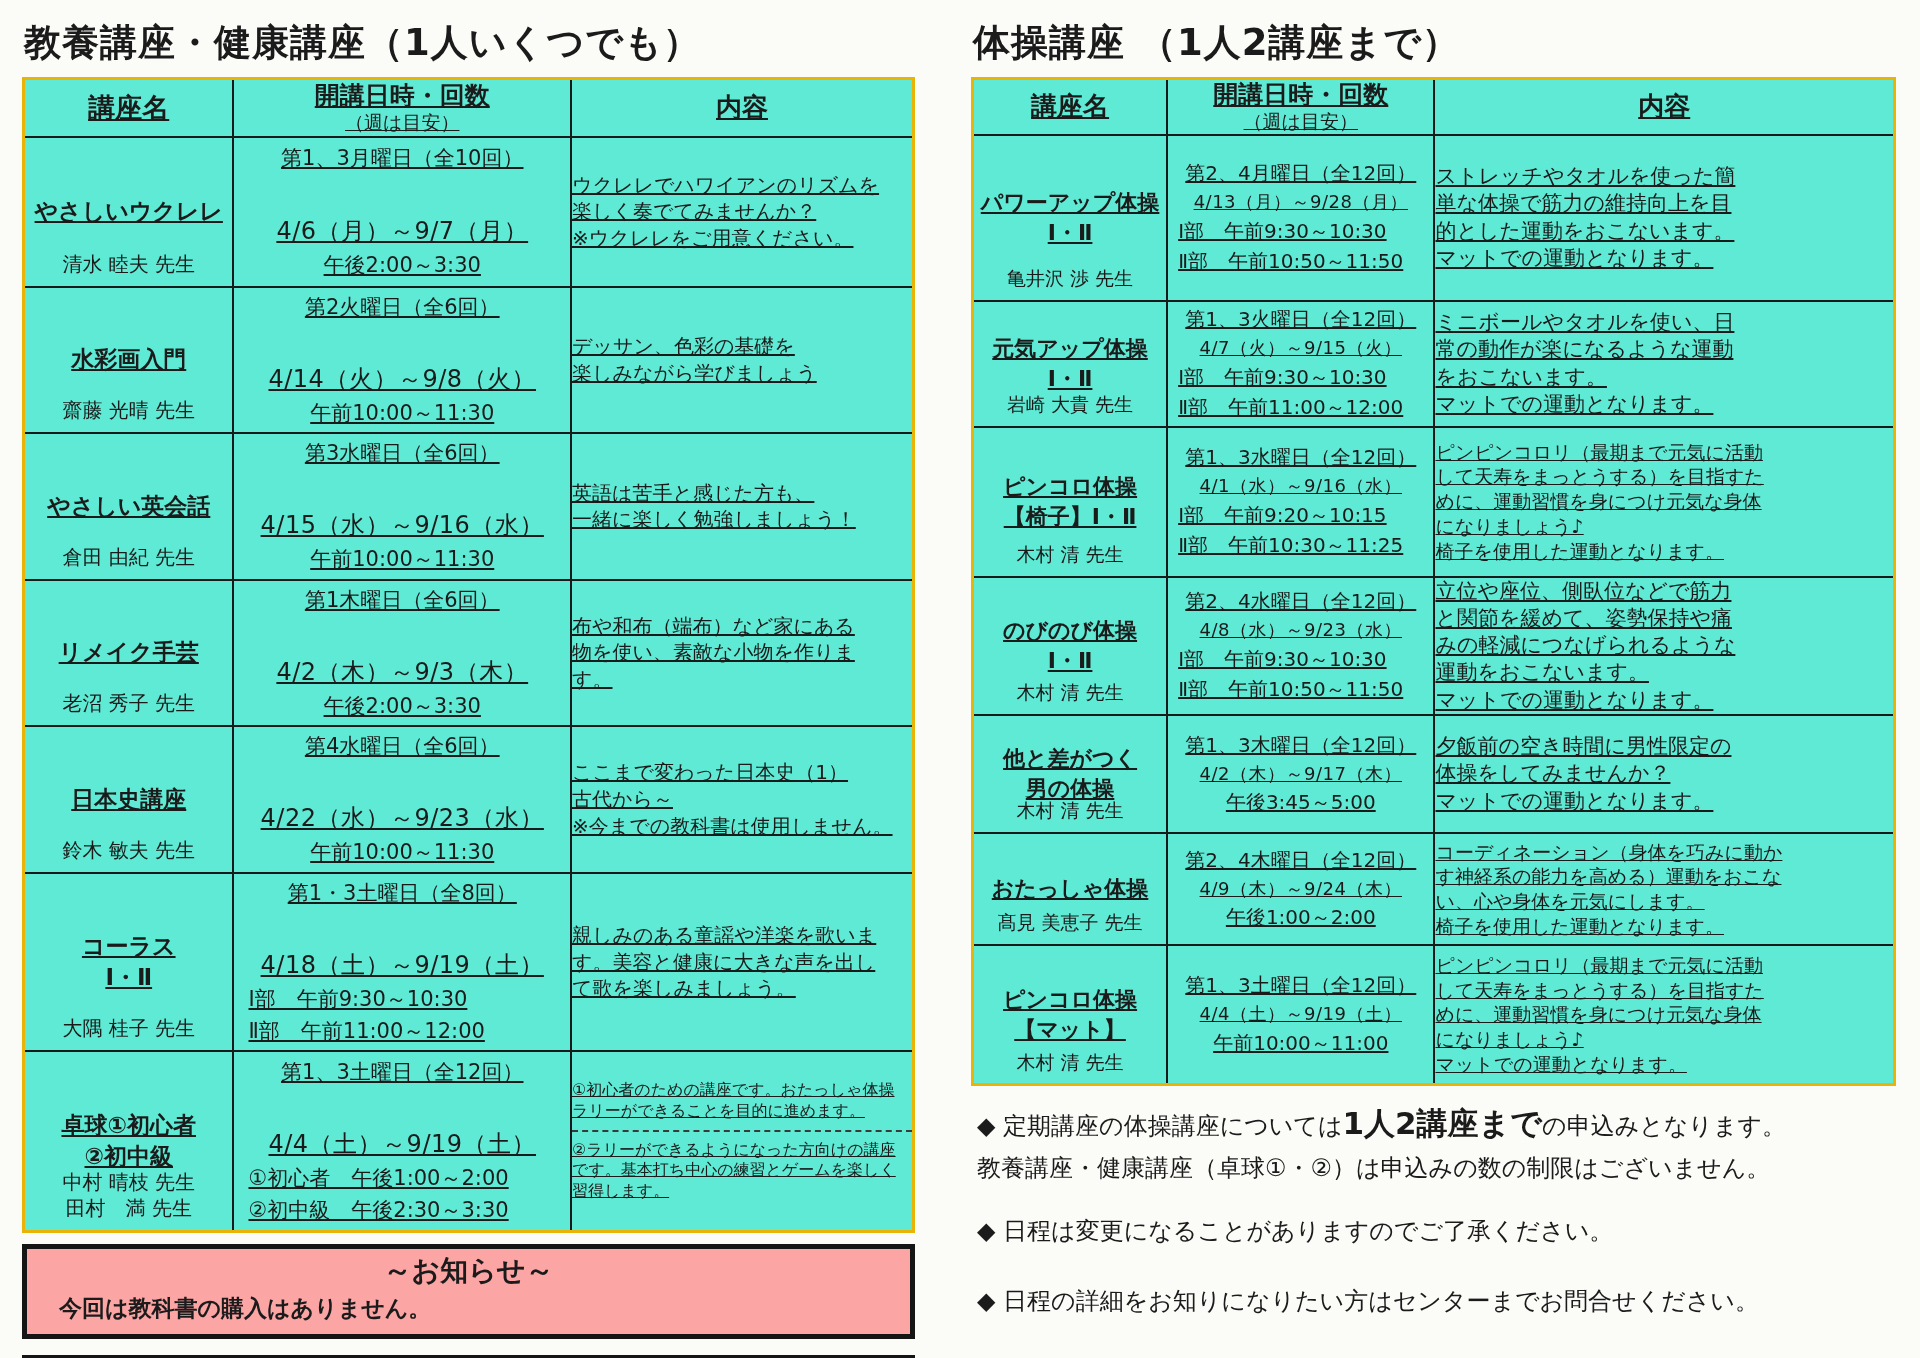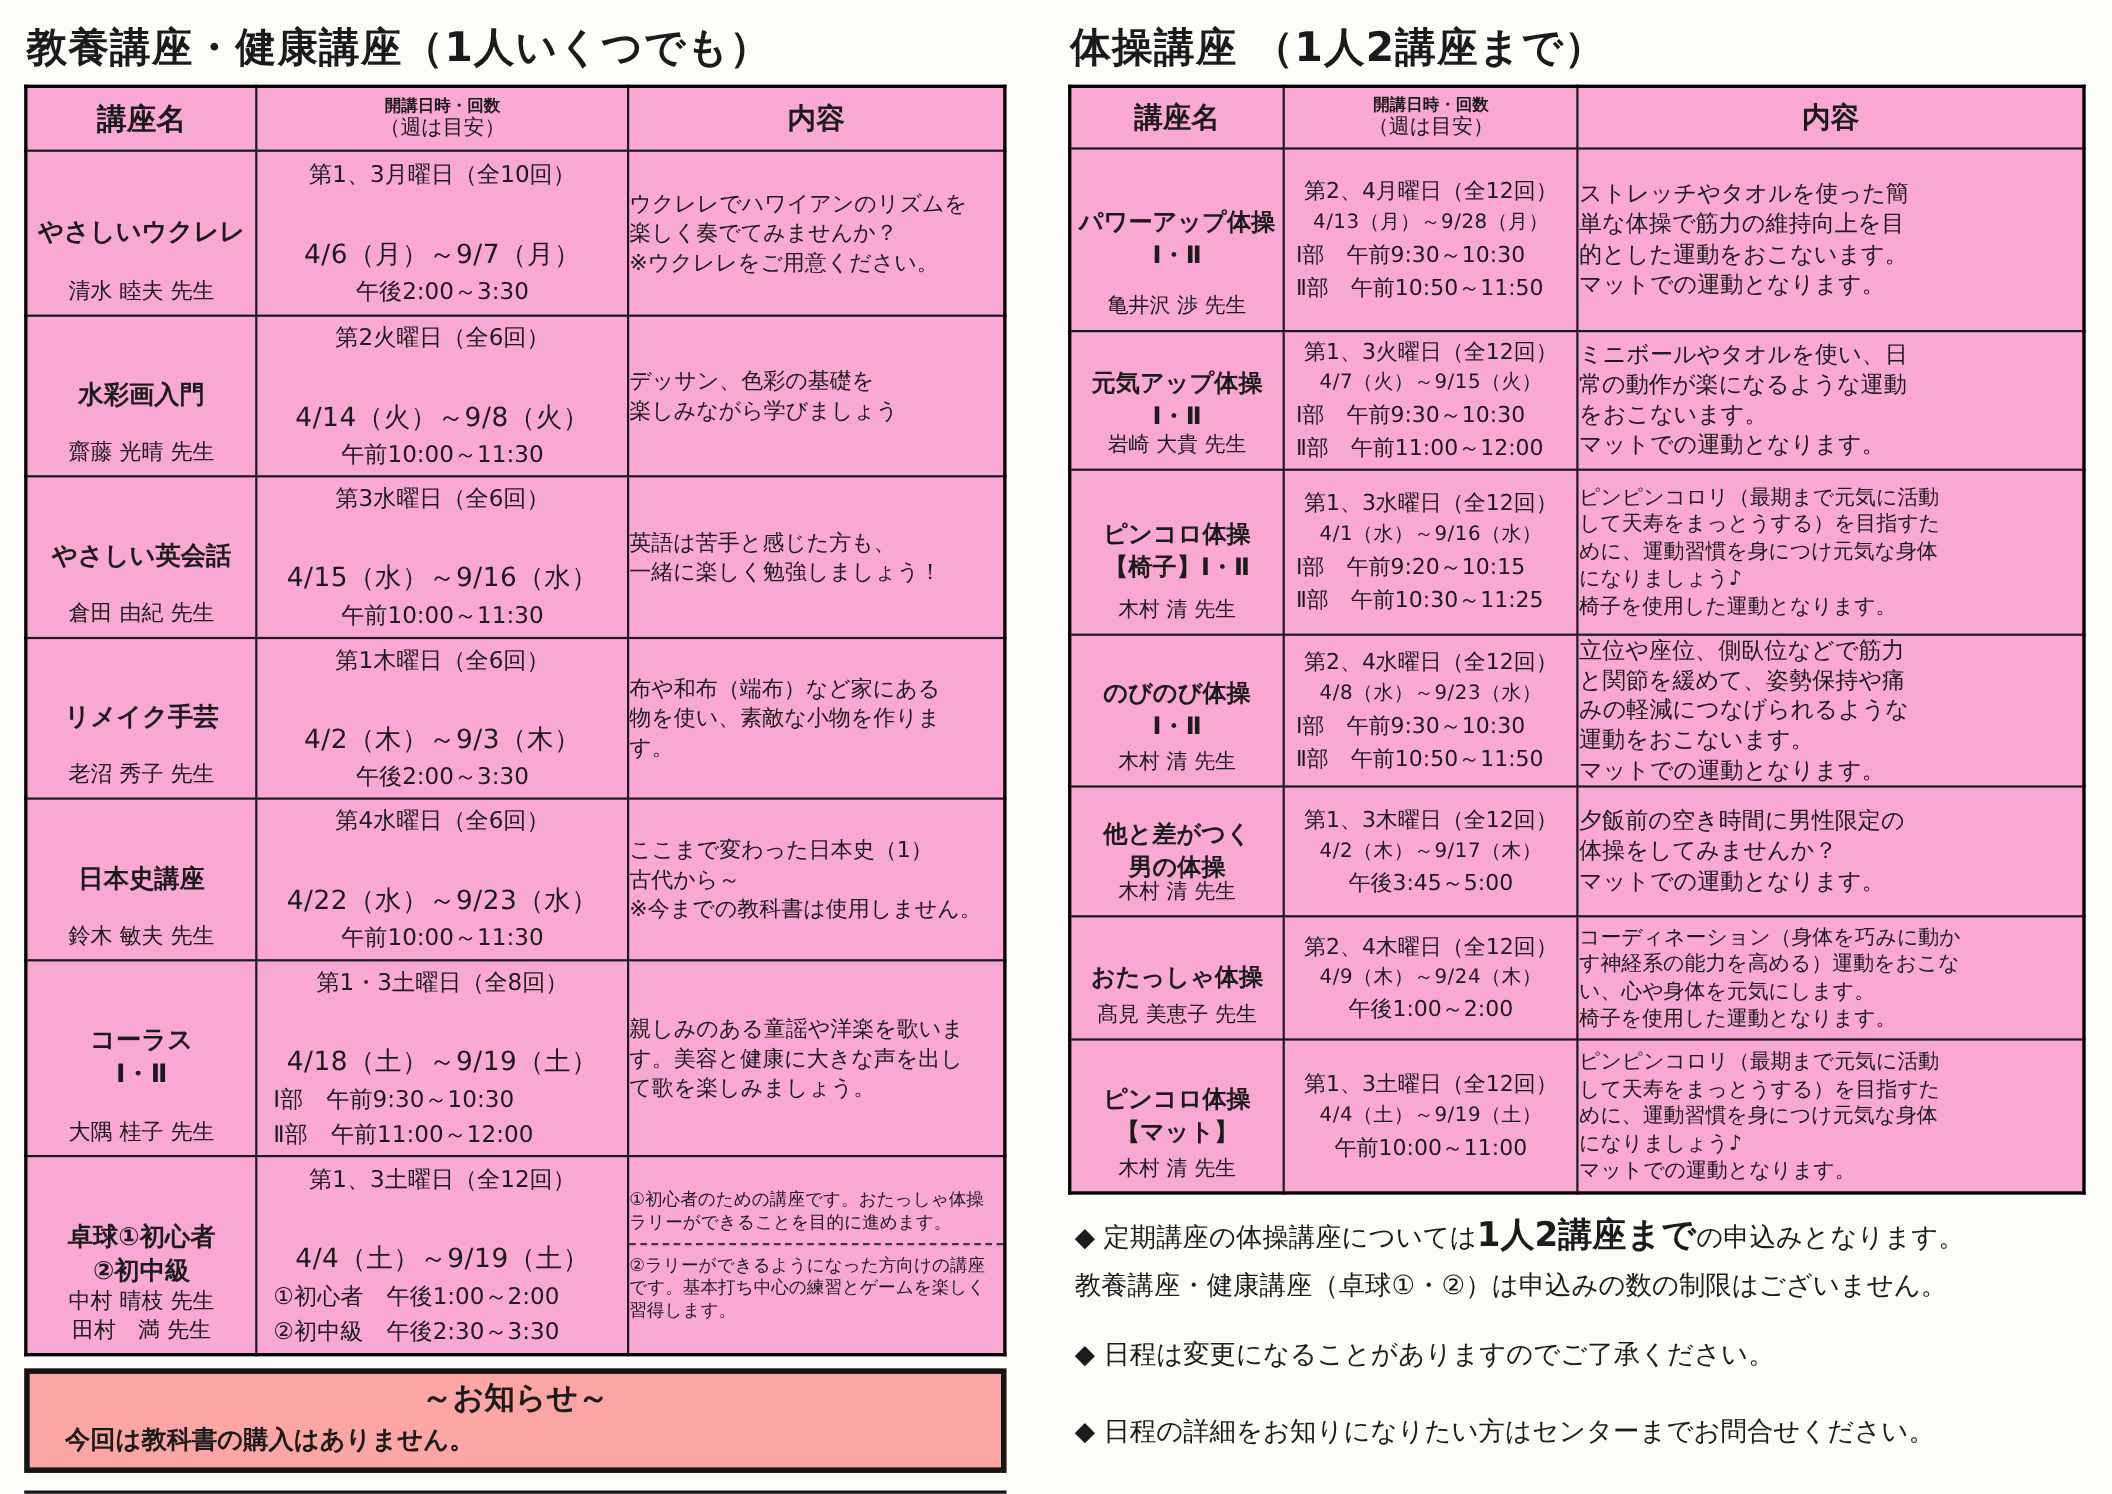--- a/index.html
+++ b/index.html
@@ -13,33 +13,33 @@
   .col.left{width:893px;}
   .col.right{width:925px;}
 
   .doc-title{
     font-size:37px;font-weight:900;letter-spacing:1px;
     margin:2px 0 9px 2px;white-space:nowrap;
   }
 
   table.course-table{
     width:100%;border-collapse:collapse;table-layout:fixed;
-    border:3px solid #000000;background:#f9a8d4;
+    border:3px solid #eab308;background:#5eead4;text-decoration:underline;
   }
   table.course-table th,table.course-table td{
     border:2.5px solid #1a1a1a;padding:0;vertical-align:middle;
   }
   thead th{text-align:center;font-weight:600;}
   #left-table .th-name{width:23.5%;font-size:27px;}
   #left-table .th-sched{width:38%;}
   #left-table .th-desc{width:38.5%;font-size:26px;}
   #right-table .th-name{width:21%;font-size:26px;}
   #right-table .th-sched{width:29%;}
   #right-table .th-desc{width:50%;font-size:26px;}
-  .th-sched .l1{font-size:15px;font-weight:600;line-height:1.2;}
+  .th-sched .l1{font-size:25px;font-weight:600;line-height:1.2;}
   .th-sched .sub{font-size:19px;font-weight:500;line-height:1.2;}
 
   #left-table thead tr{height:58px;}
   #left-table tbody tr:nth-child(1){height:150px;}
   #left-table tbody tr:nth-child(2){height:106px;}
   #left-table tbody tr:nth-child(3){height:104px;}
   #left-table tbody tr:nth-child(4){height:102px;}
   #left-table tbody tr:nth-child(5){height:106px;}
   #left-table tbody tr:nth-child(6){height:150px;}
   #left-table tbody tr:nth-child(7){height:180px;}

